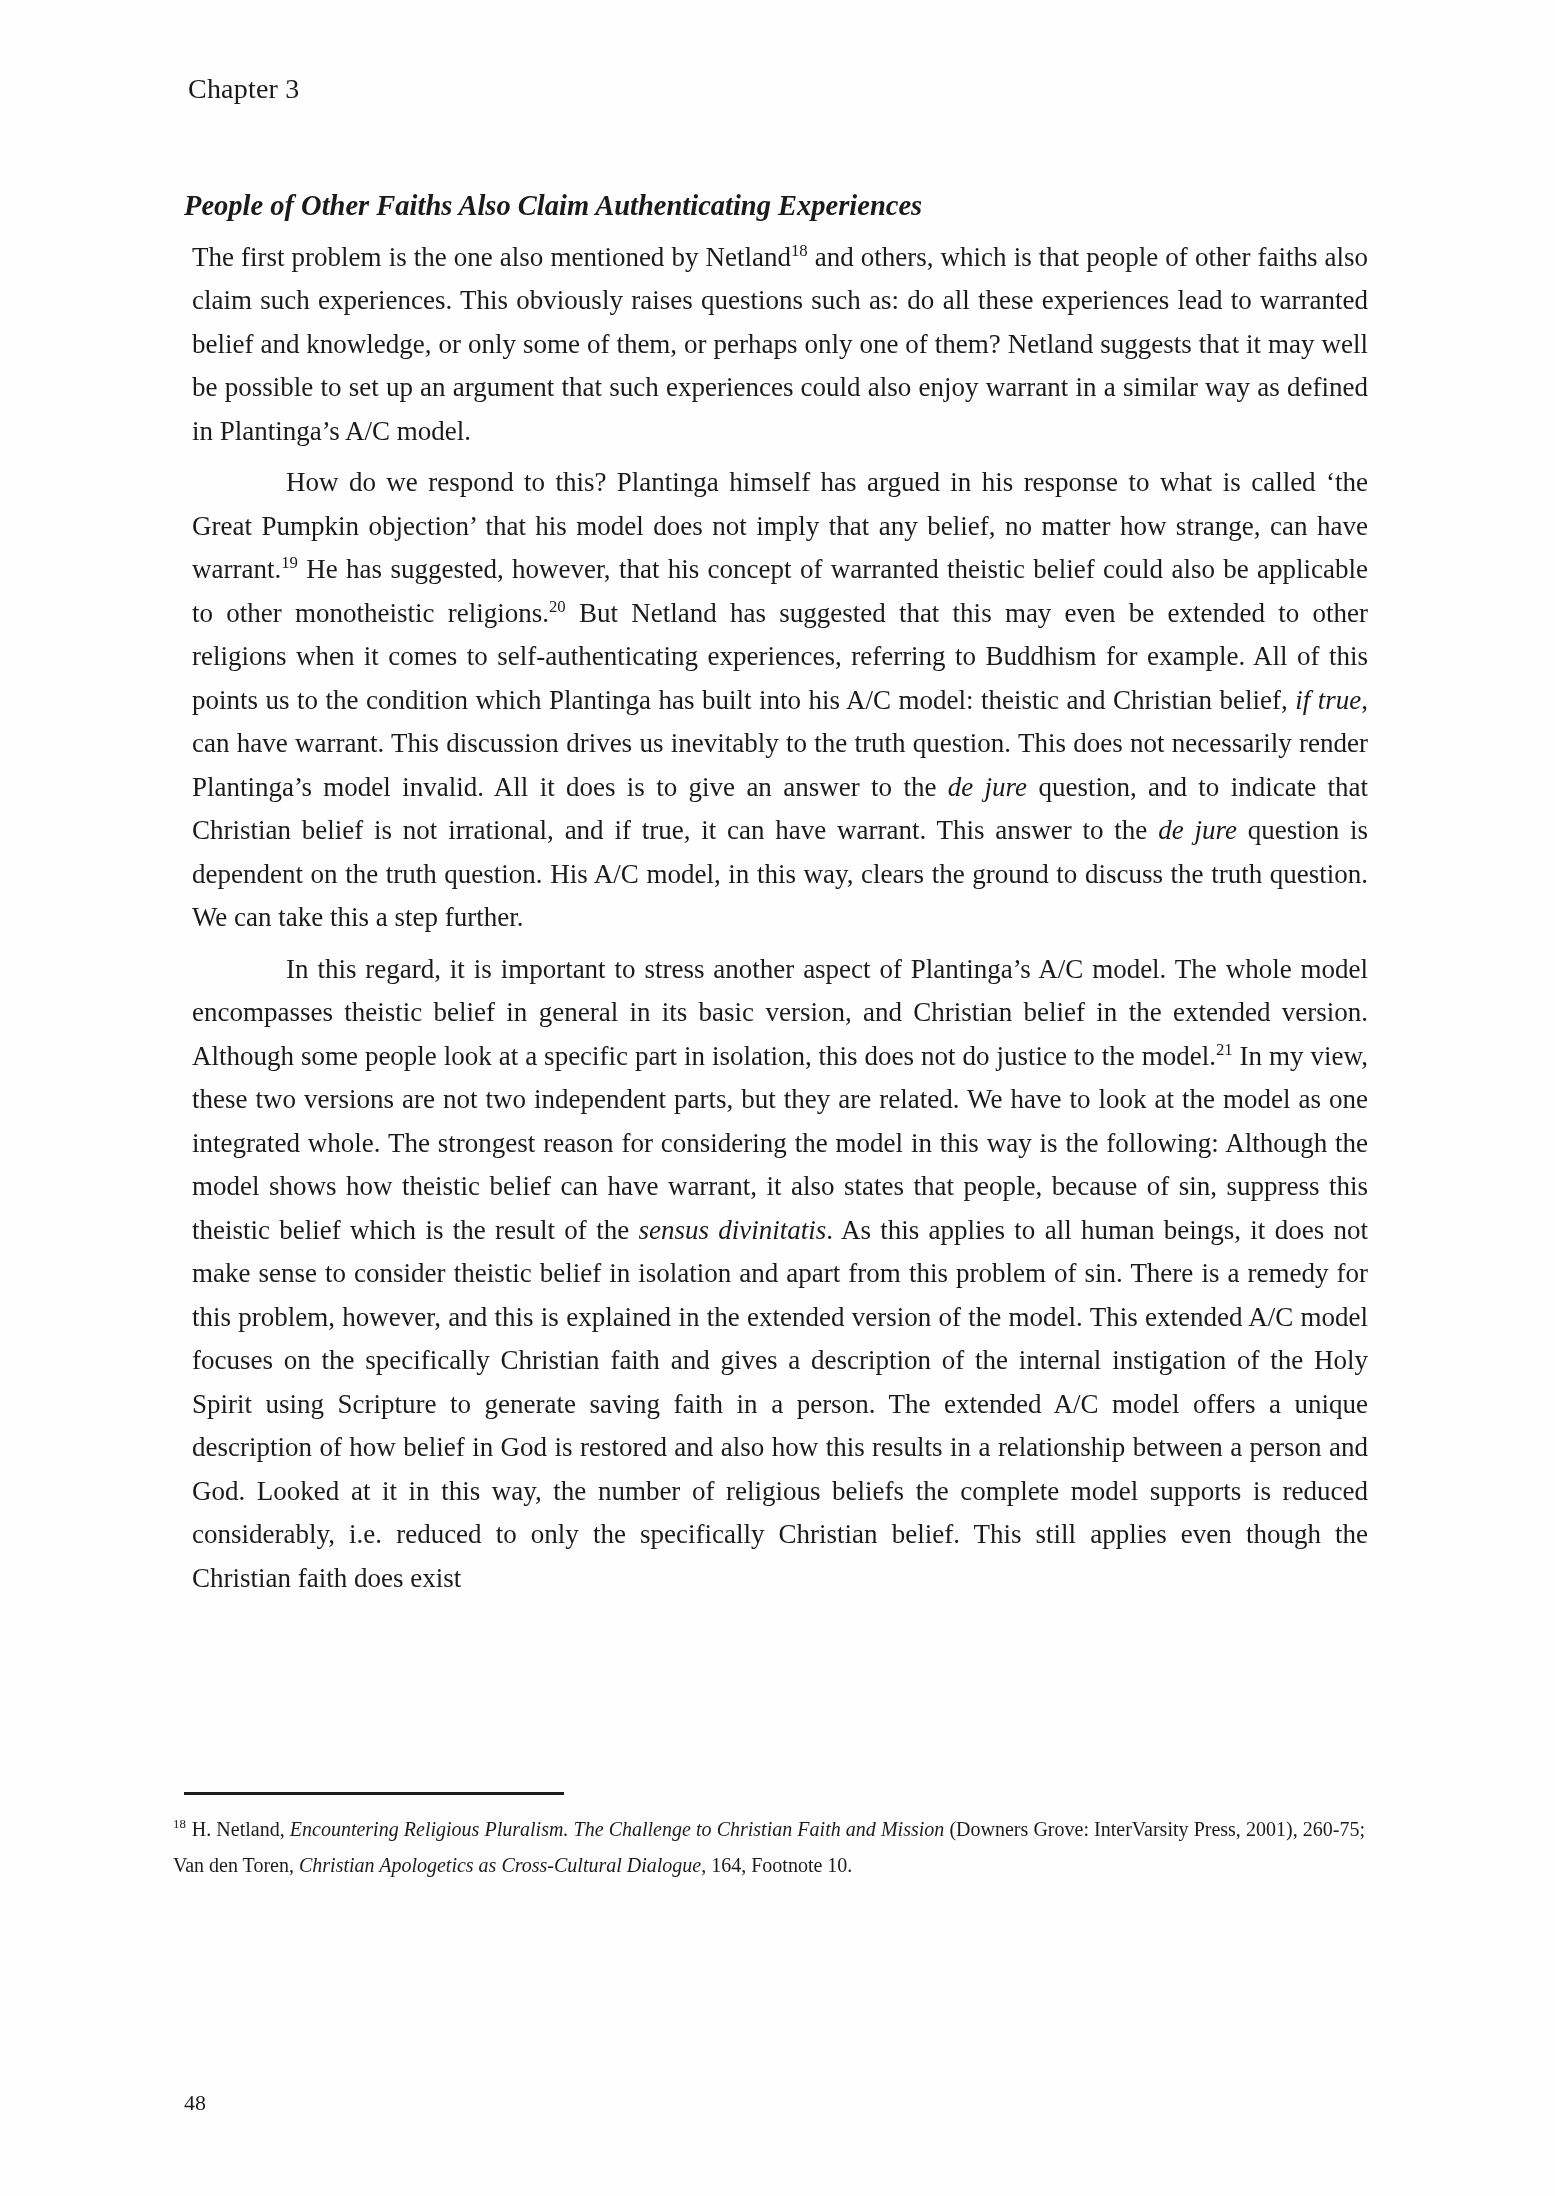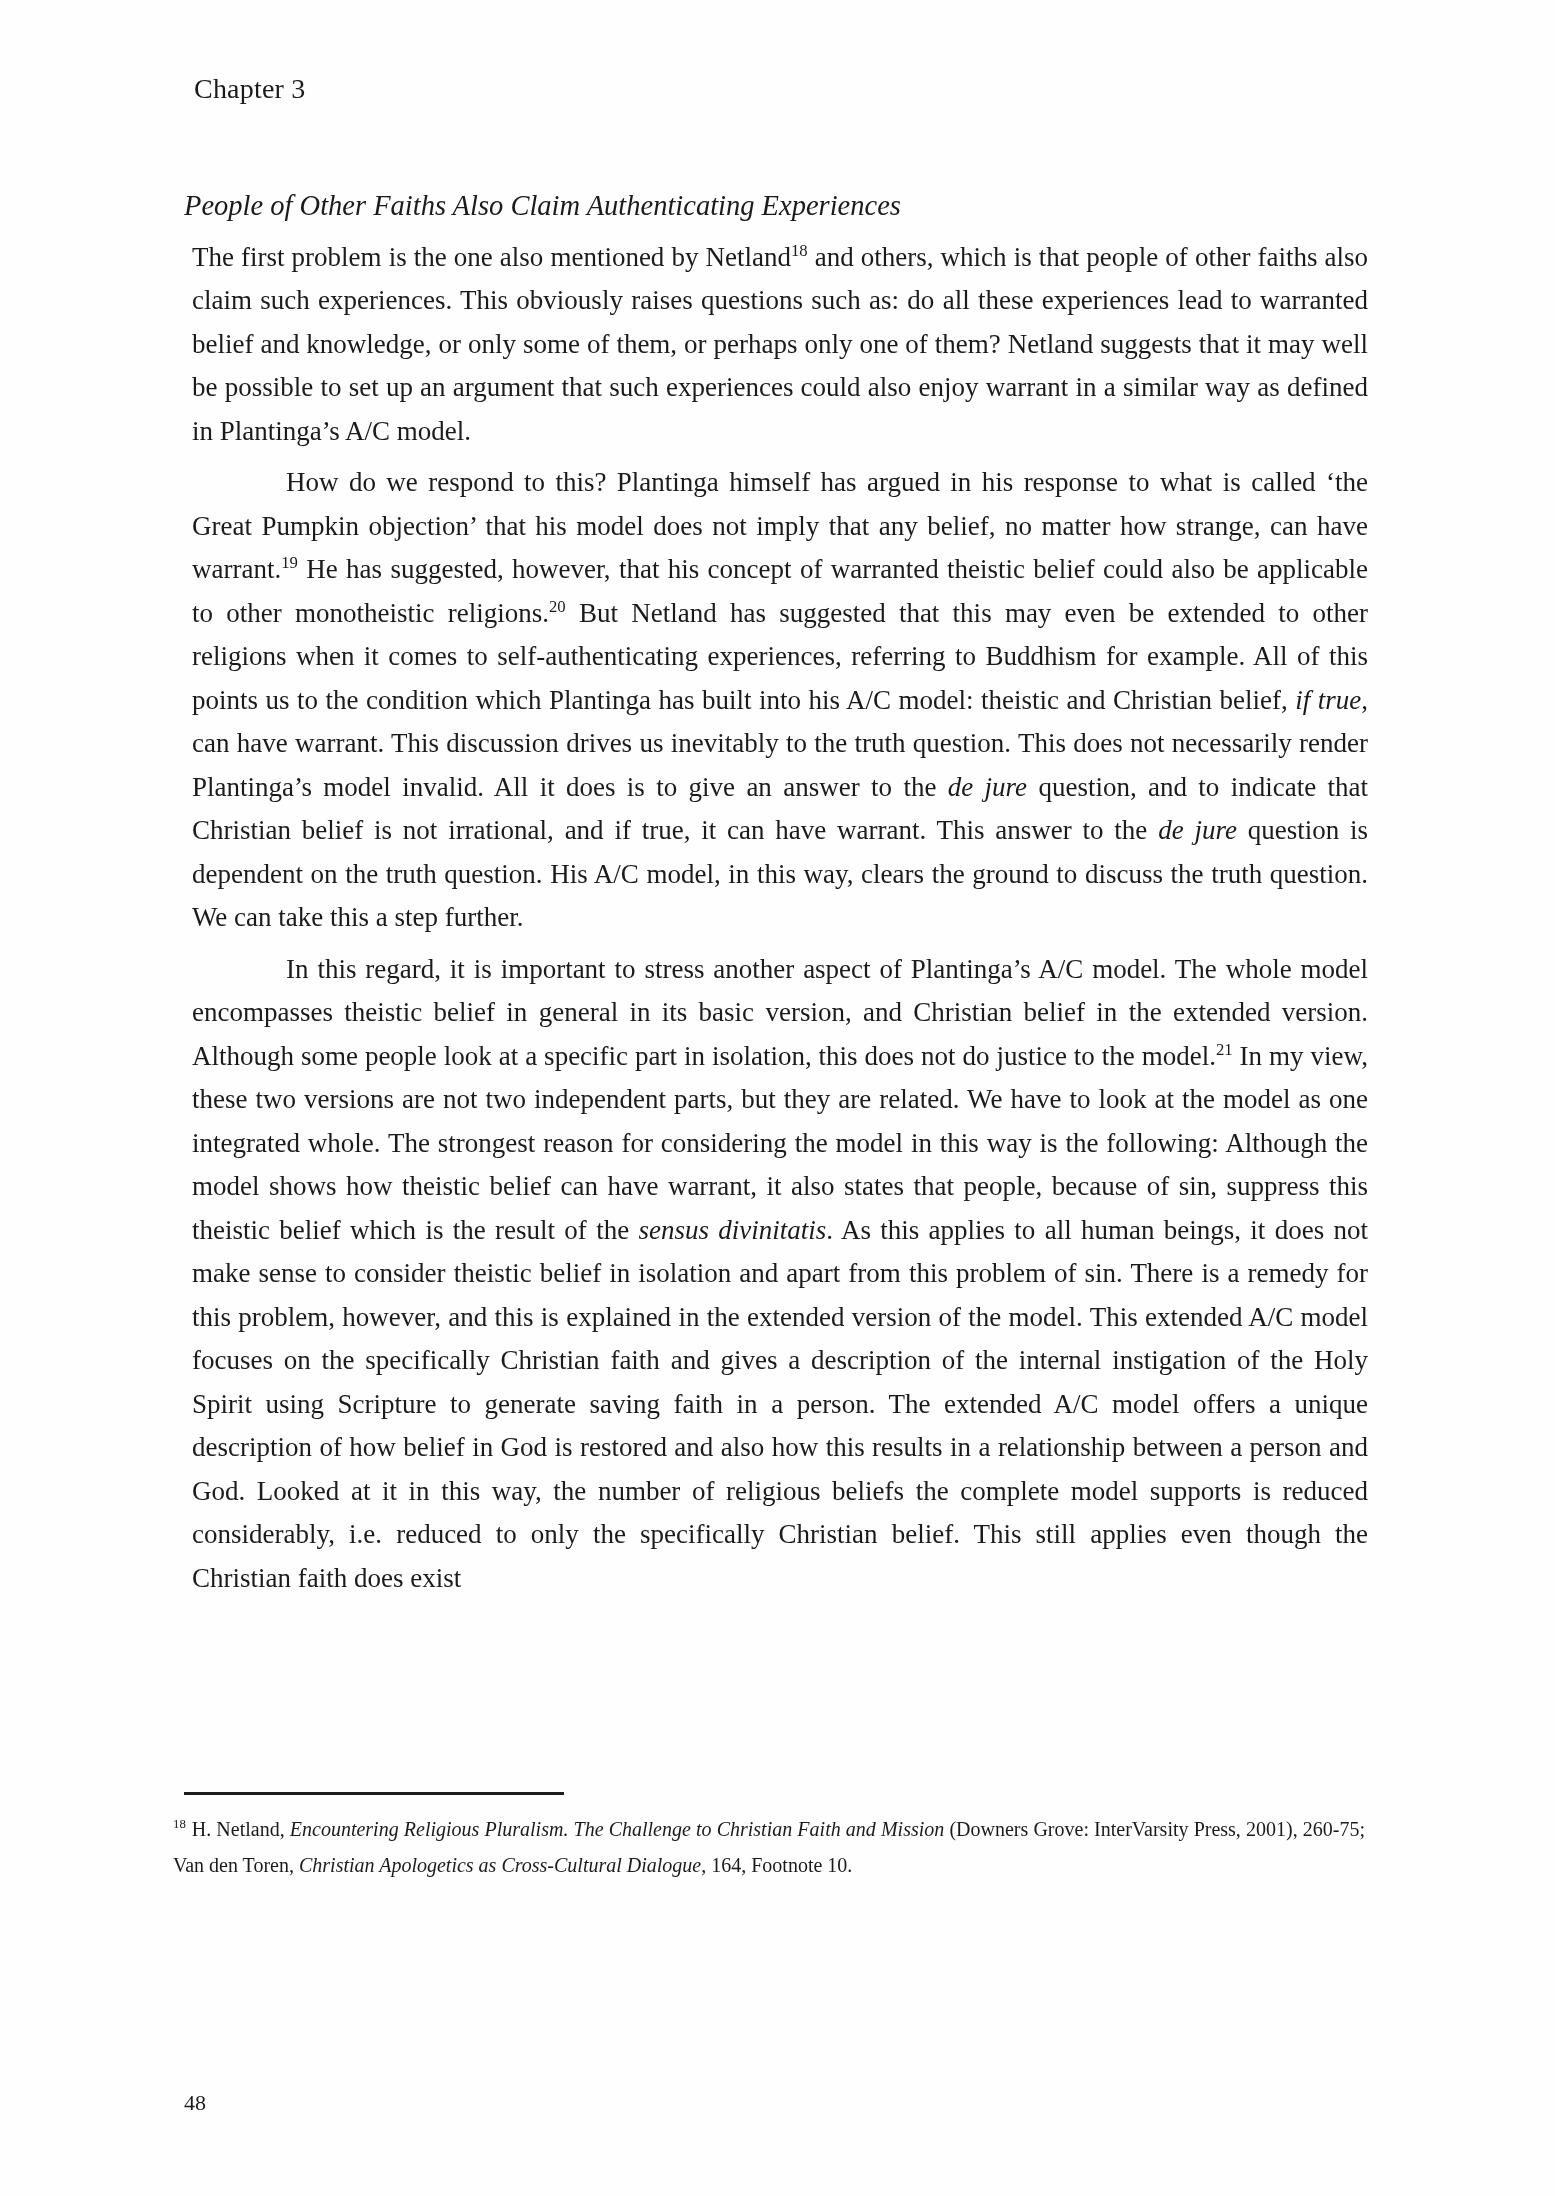--- a/index.html
+++ b/index.html
@@ -7,41 +7,41 @@
     position: relative;
     width: 1555px;
     height: 2196px;
     background: #fefefe;
     color: #1b1b1b;
     font-family: "Liberation Serif", serif;
     overflow: hidden;
   }
   .running-header {
     position: absolute;
-    left: 194px;
+    left: 188px;
     top: 72px;
     font-size: 28px;
     line-height: 34px;
     letter-spacing: 0.2px;
   }
   .content {
     position: absolute;
     left: 184px;
     top: 184px;
     width: 1192px;
     height: 1602px;
     overflow: hidden;
     font-size: 27px;
     line-height: 43.5px;
     text-align: justify;
   }
   .section-heading {
     margin: 0;
     font-size: 28.5px;
-    font-weight: normal;
+    font-weight: bold;
     font-style: italic;
     line-height: 43.5px;
     text-align: left;
   }
   .para { margin: 8px; }
   .para.indent { text-indent: 94px; }
   sup.ref {
     font-size: 0.62em;
     line-height: 0;
     vertical-align: super;

